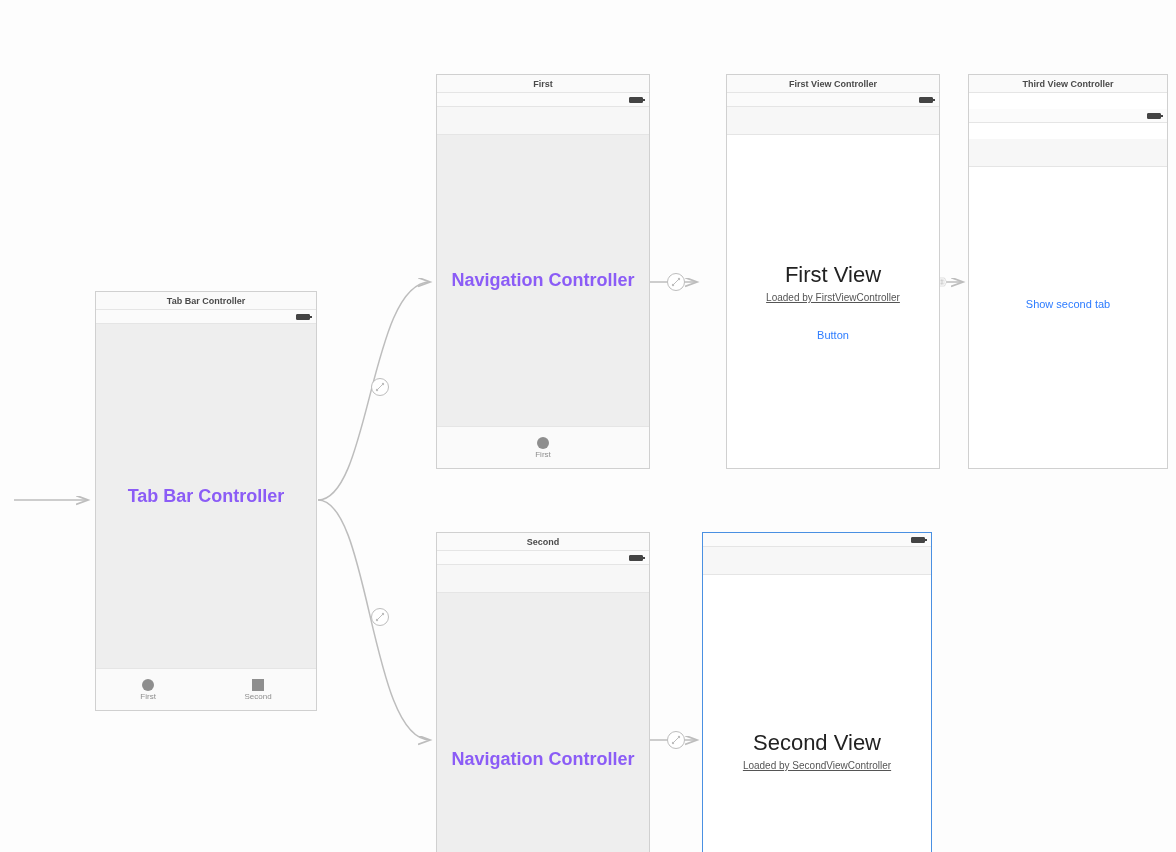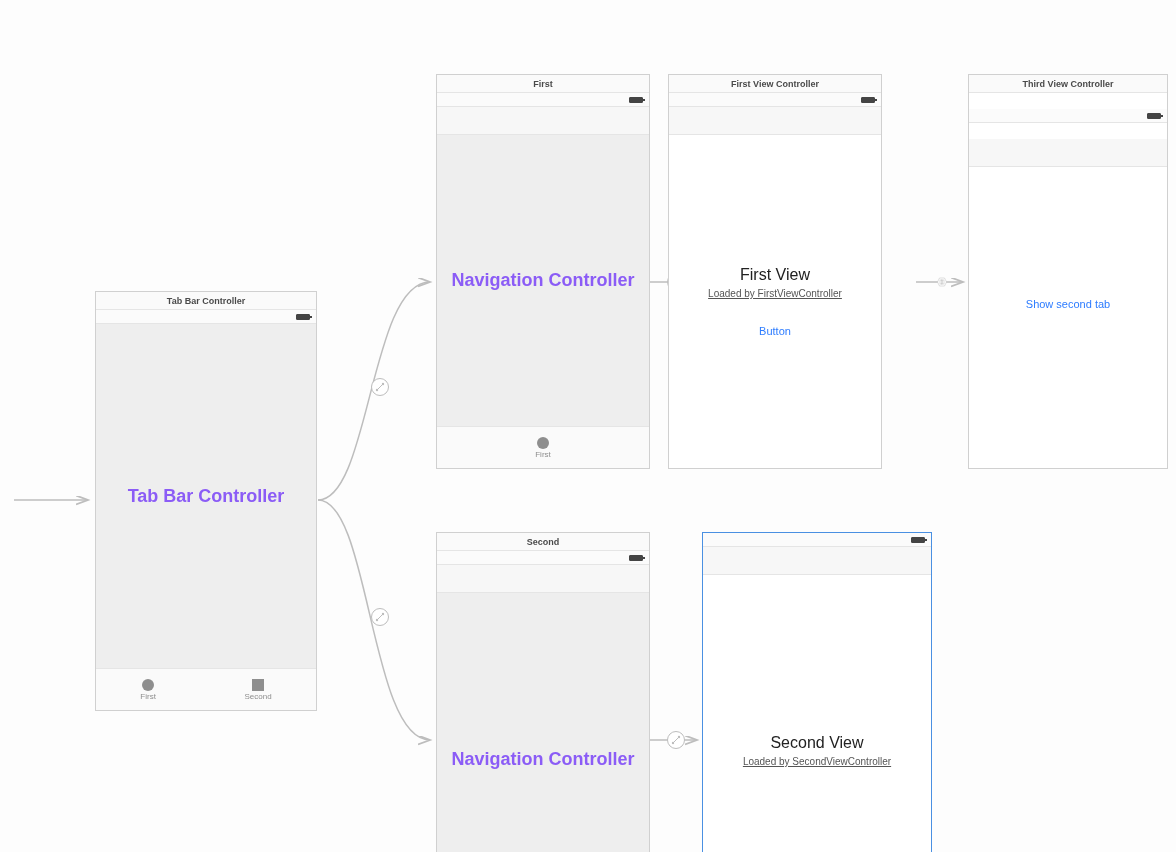--- a/index.html
+++ b/index.html
@@ -96,21 +96,21 @@
     margin-bottom: 1px;
   }
 
   .placeholder-title {
     color: #8b5cf6;
     font-size: 18px;
     font-weight: 600;
   }
   .main-title {
     color: #222;
-    font-size: 16px;
+    font-size: 22px;
     font-weight: 500;
     margin-bottom: 4px;
   }
   .sub-label {
     color: #555;
     font-size: 10px;
     margin-bottom: 26px;
     text-decoration: underline;
   }
   .link-button {
@@ -236,21 +236,21 @@
     <div class="placeholder-title">Navigation Controller</div>
   </div>
   <div class="tab-bar" style="justify-content:center;">
     <div class="tab-item">
       <div class="circle-icon"></div>
       <span>First</span>
     </div>
   </div>
 </div>
 
-<div class="scene" style="left:668px; top:74px; width:214px; height:395px;">
+<div class="scene" style="left:726px; top:74px; width:214px; height:395px;">
   <div class="scene-header">First View Controller</div>
   <div class="status-bar">
     <span class="battery-icon"></span>
   </div>
   <div class="nav-bar"></div>
   <div class="scene-body white">
     <div class="main-title">First View</div>
     <div class="sub-label">Loaded by FirstViewController</div>
     <div class="link-button">Button</div>
   </div>

